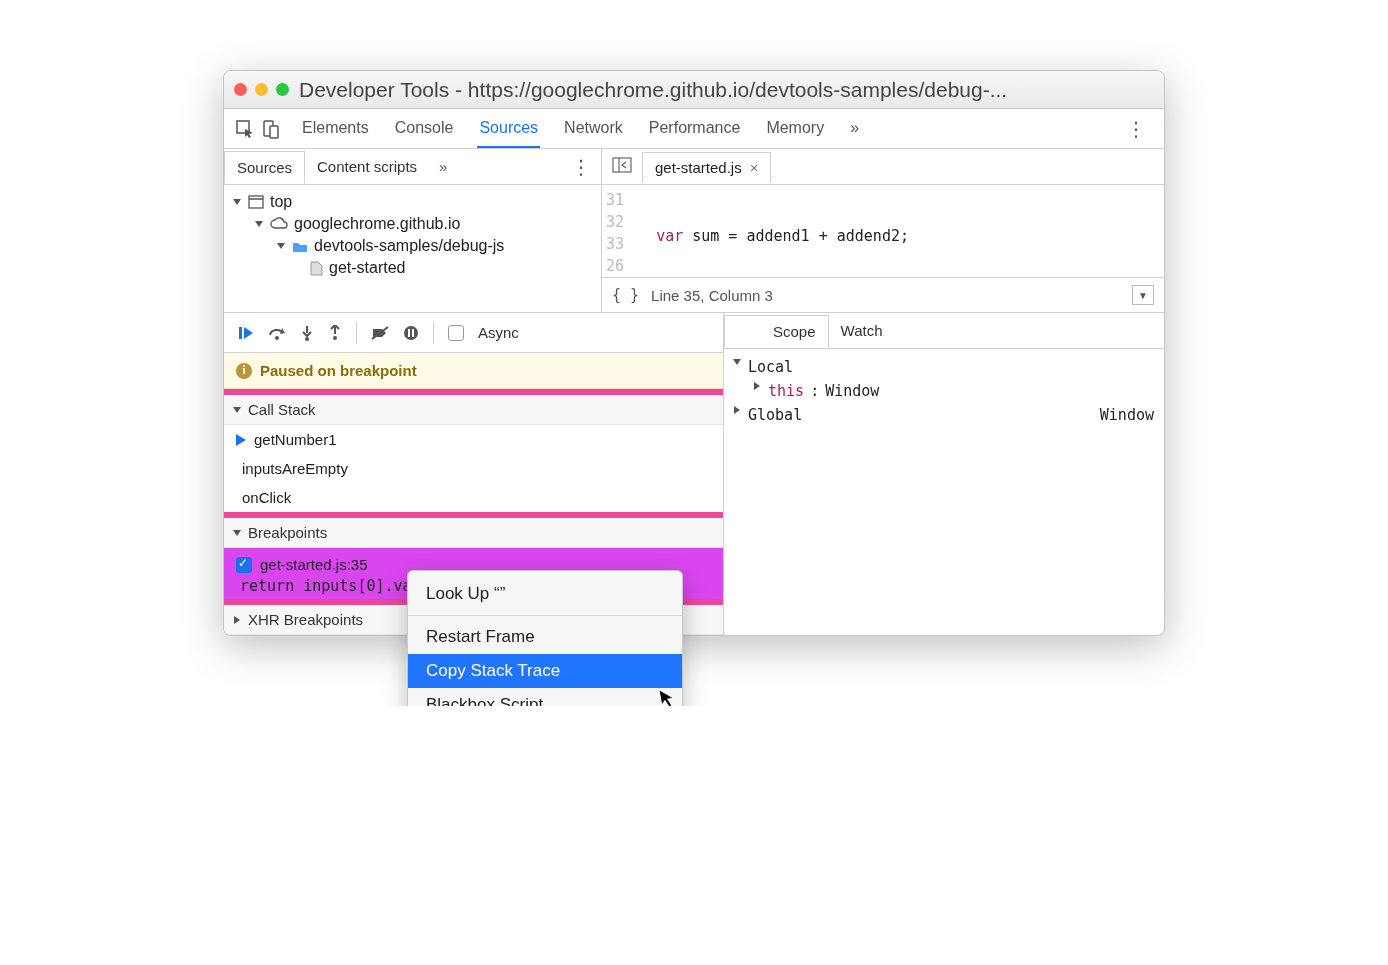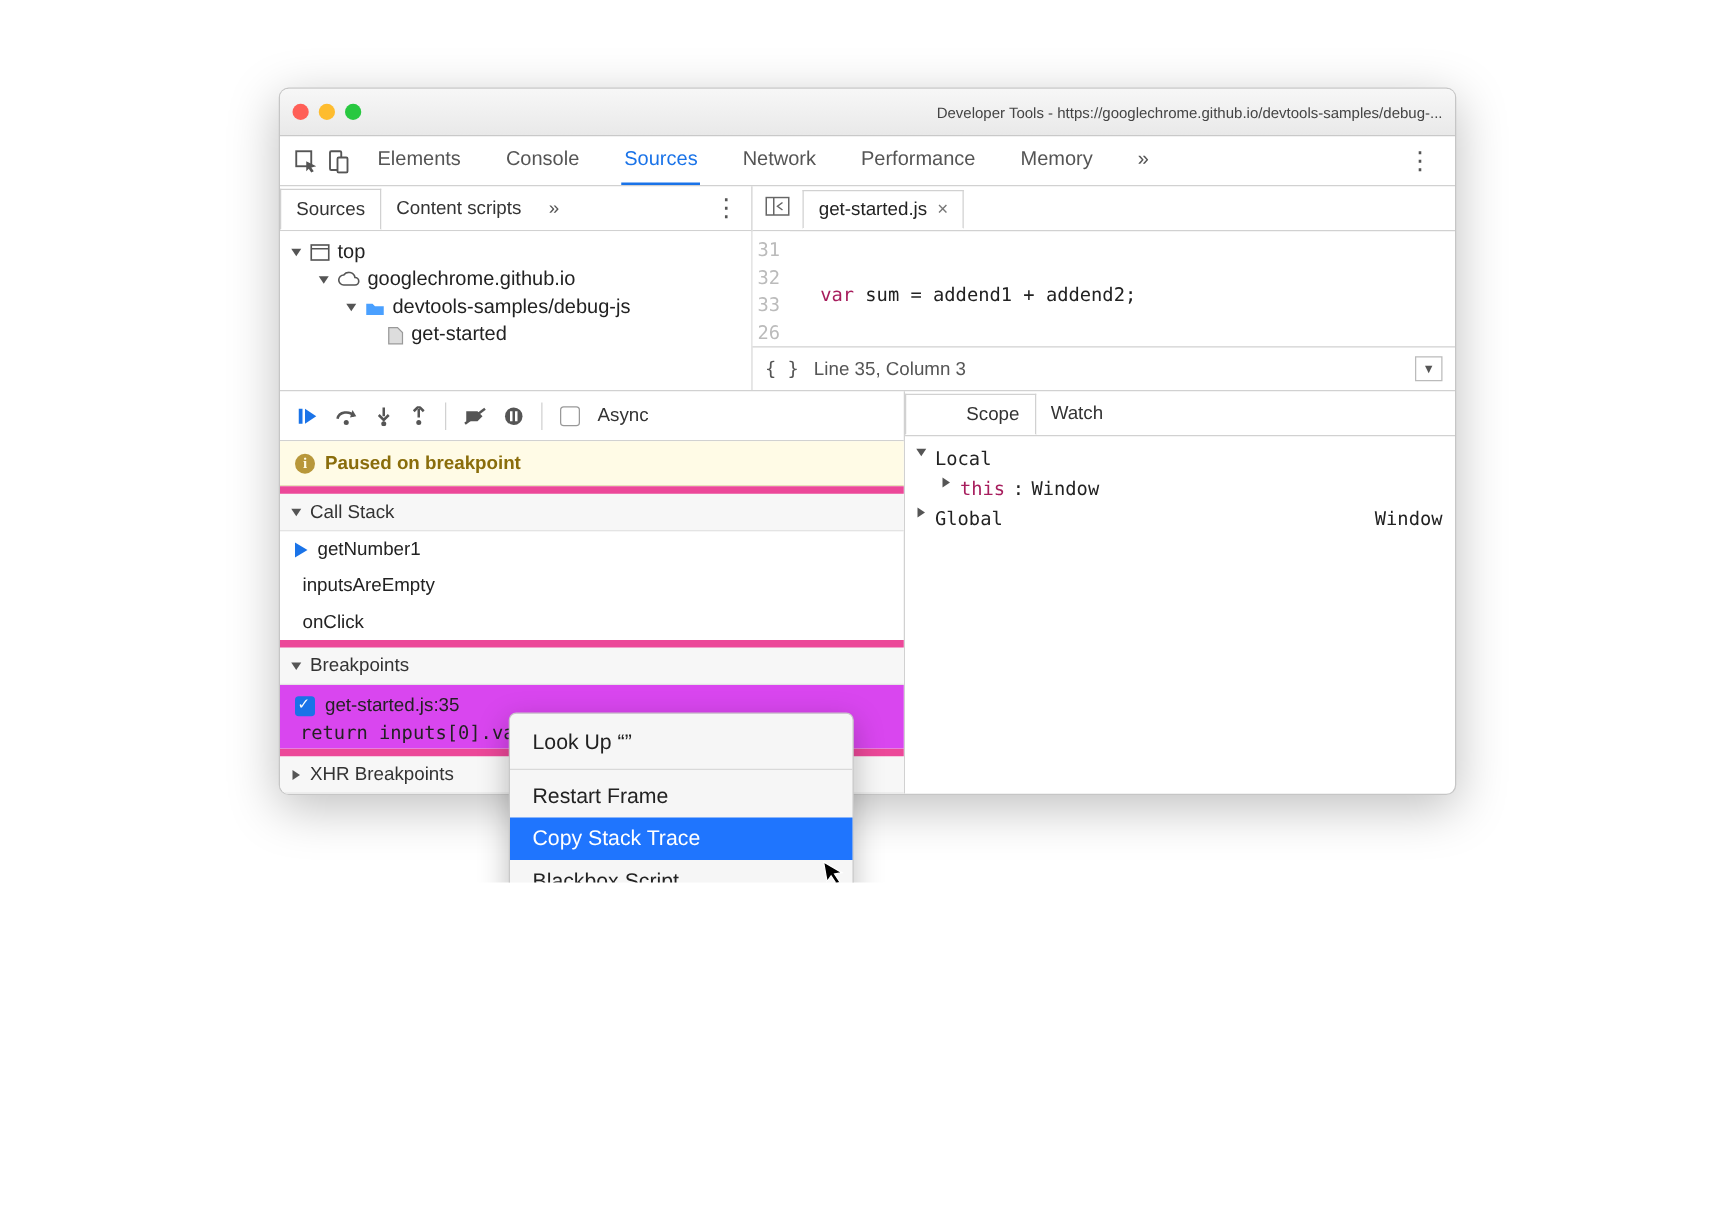--- a/index.html
+++ b/index.html
@@ -3,25 +3,25 @@
 <meta charset="utf-8">
 <style>
 * { box-sizing: border-box; margin: 0; padding: 0; }
 body { font-family: -apple-system, "Helvetica Neue", Arial, sans-serif; font-size: 15px; background: #fff; color: #222; }
 .window { width: 942px; margin: 70px auto; border: 1px solid #c6c6c6; border-radius: 8px; box-shadow: 0 10px 40px rgba(0,0,0,.25); overflow: hidden; background: #fff; }
 
 .titlebar { display: flex; align-items: center; height: 38px; background: linear-gradient(#f7f7f7,#e9e9e9); border-bottom: 1px solid #c9c9c9; padding: 0 10px; }
 .traffic { display: flex; gap: 8px; margin-right: 10px; }
 .dot { width: 13px; height: 13px; border-radius: 50%; }
 .dot.red { background: #ff5f57; } .dot.yellow { background: #febc2e; } .dot.green { background: #28c840; }
-.titlebar .title { flex:1; text-align:right; color:#444; font-size:12px; white-space:nowrap; overflow:hidden; text-overflow:ellipsis; }
+.titlebar .title { flex:1; text-align:left; color:#444; font-size:21px; white-space:nowrap; overflow:hidden; text-overflow:ellipsis; }
 
 .toprow { display:flex; align-items:center; height: 40px; border-bottom:1px solid #d1d1d1; padding: 0 10px; gap: 4px; }
 .toprow .tbicon { width:22px; height:22px; display:inline-flex; align-items:center; justify-content:center; color:#6b6b6b; }
-.tabs { display:flex; gap:32px; margin-left:14px; }
+.tabs { display:flex; gap:22px; margin-left:14px; }
 .tab { color:#555; font-size:16px; padding: 9px 2px; cursor:default; }
 .tab.active { color:#1a73e8; border-bottom:2px solid #1a73e8; }
 .kebab { margin-left:auto; font-size:20px; color:#555; padding:4px 8px; }
 
 .panes { display:flex; }
 .leftpane { width: 378px; border-right:1px solid #d1d1d1; display:flex; flex-direction:column; }
 .rightpane { flex:1; display:flex; flex-direction:column; }
 
 .subtabrow { display:flex; align-items:center; height:36px; border-bottom:1px solid #d1d1d1; }
 .subtab { padding: 7px 12px; color:#333; font-size:15px; }

